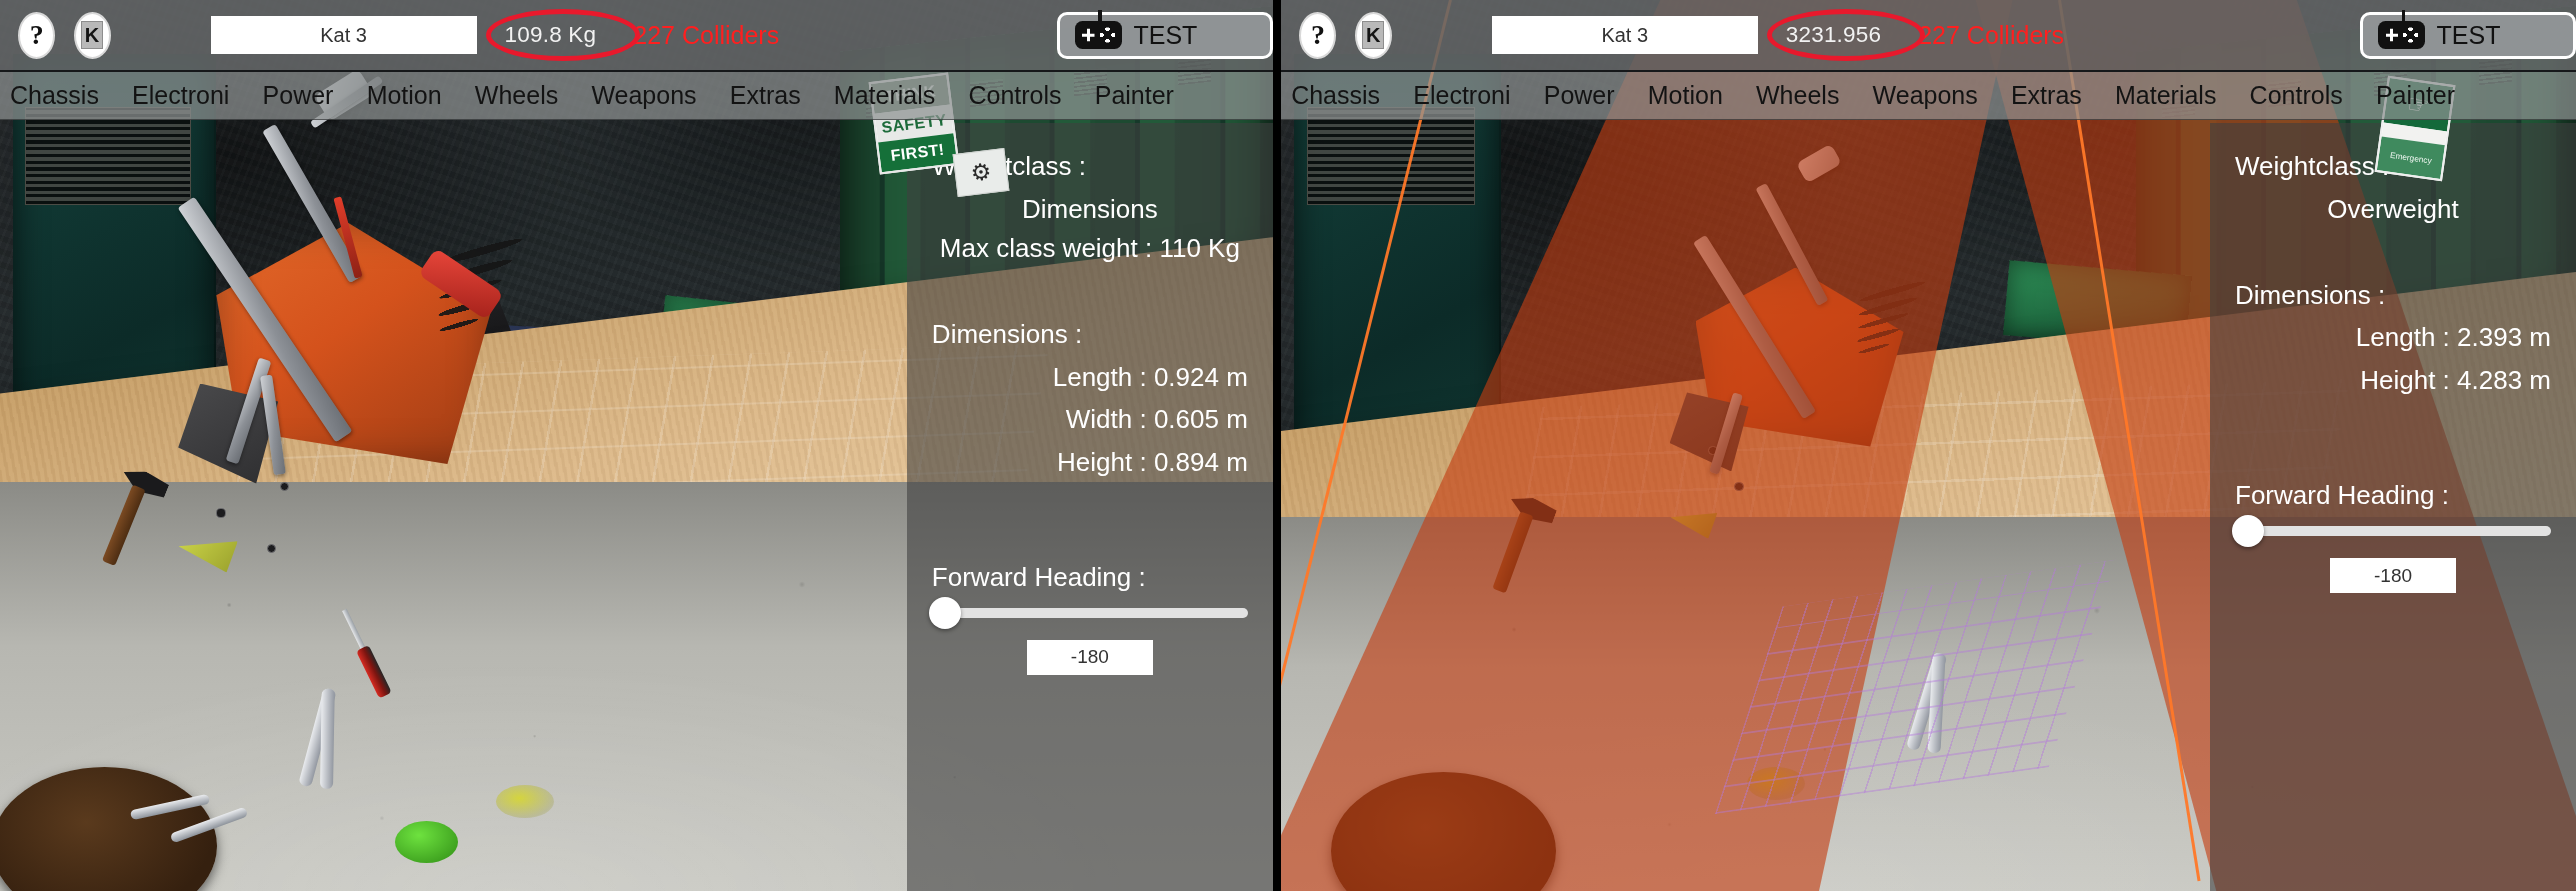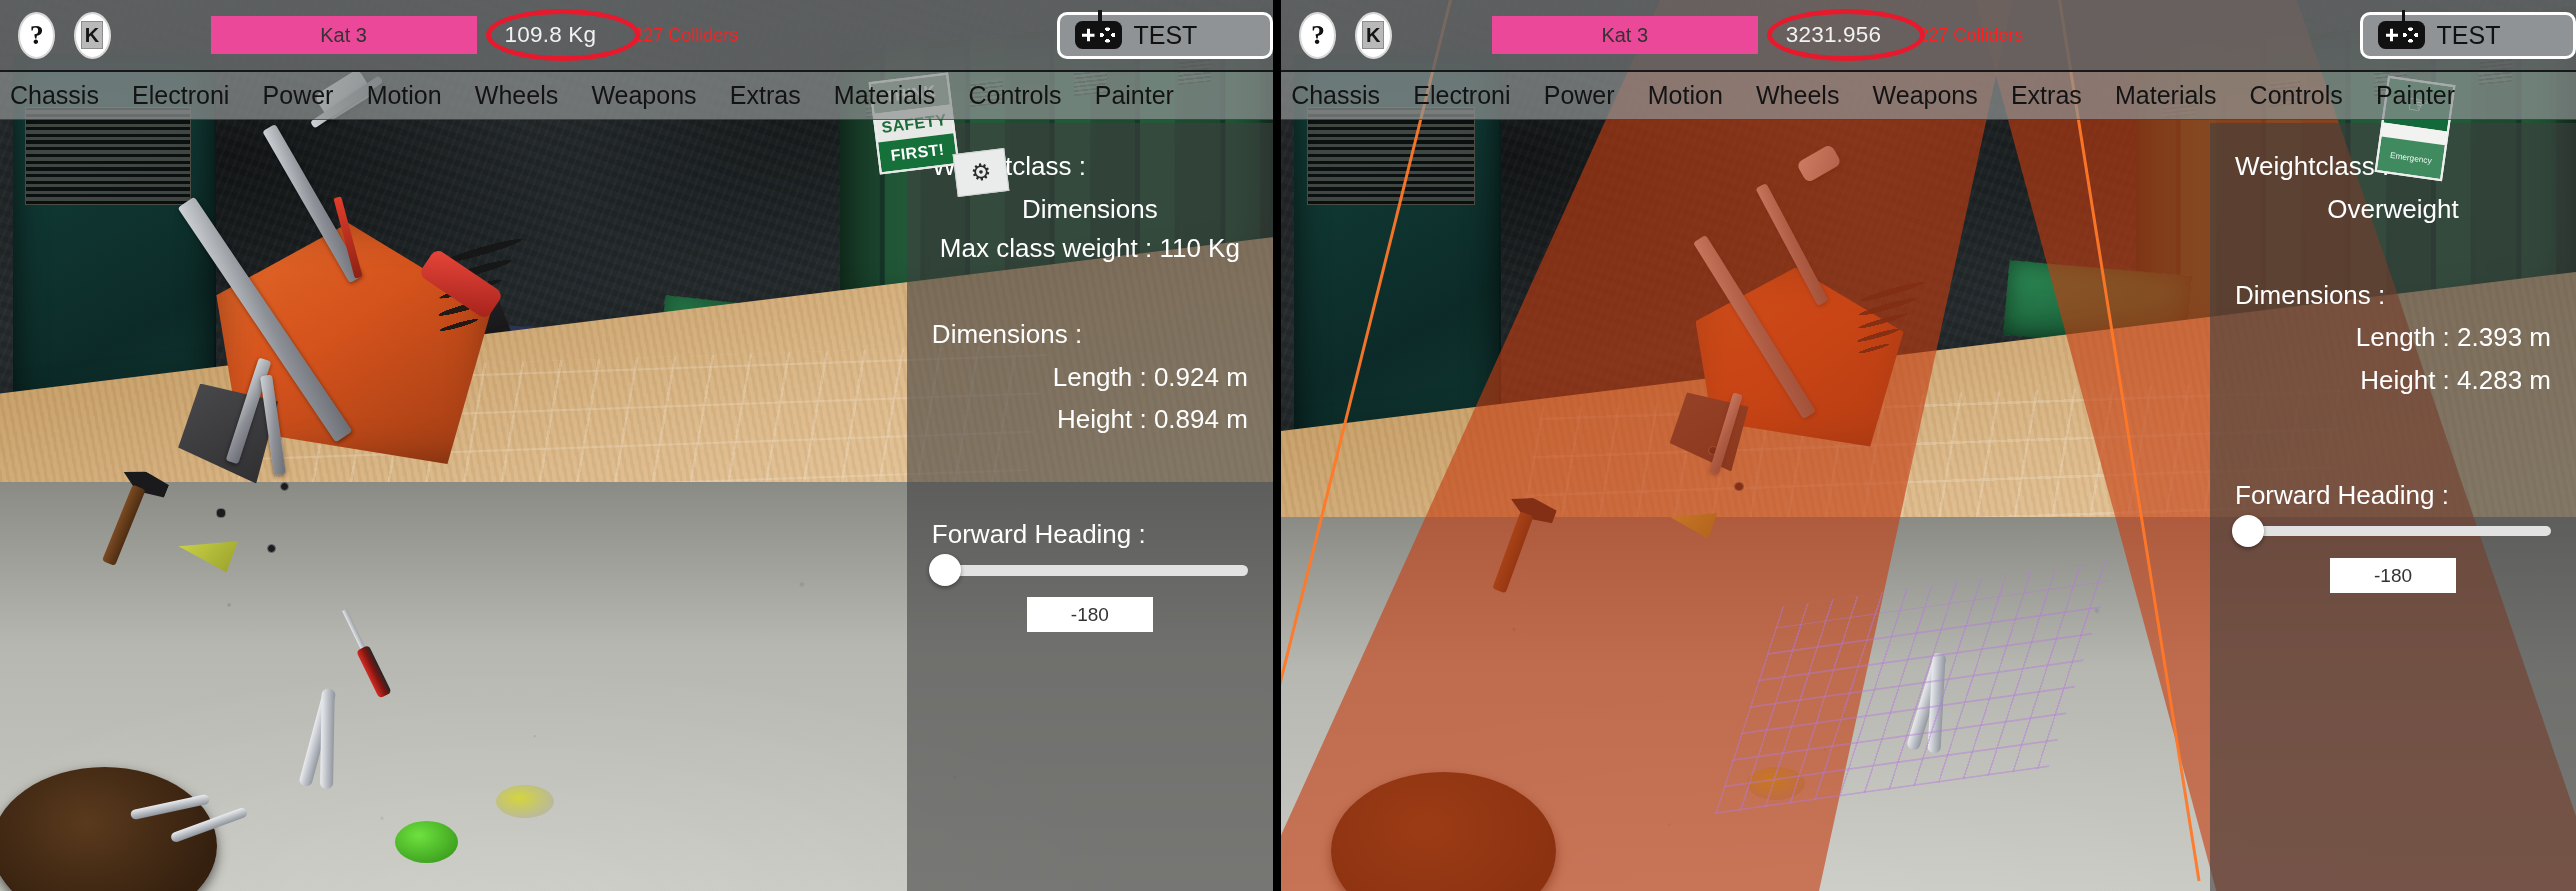--- a/index.html
+++ b/index.html
@@ -245,32 +245,32 @@
     font-family: "Liberation Serif", serif;
     cursor: pointer; flex: 0 0 auto;
   }
   .circle-btn.k-btn { font-family: "Liberation Sans", sans-serif; font-size: 21.6px; }
   .k-inner {
     width: 21.6px; height: 28px; background: #b9b9b9; border: 0.8px solid #8d8d8d;
     display: flex; align-items: center; justify-content: center;
     font-size: 20px; color: #151515;
   }
   .name-field {
-    background: #ec4899; height: 38px; width: 266px; margin-left: 100px;
+    background: #ffffff; height: 38px; width: 266px; margin-left: 100px;
     display: flex; align-items: center; justify-content: center;
     color: #333; font-size: 20px; cursor: text;
   }
   .weight-wrap { position: relative; margin-left: 28px; display: flex; align-items: center; }
   .weight-val { color: #f2f2f2; font-size: 22.5px; letter-spacing: 0.2px; white-space: nowrap; }
   .annot-ellipse {
     position: absolute; left: -18.3px; top: 50%; transform: translateY(-50%);
     border: 5px solid #e8192c; border-radius: 50%;
     pointer-events: none;
   }
-  .colliders { color: #ff1f1f; font-size: 18px; margin-left: 37px; white-space: nowrap; }
+  .colliders { color: #ff1f1f; font-size: 25px; margin-left: 37px; white-space: nowrap; }
   .test-btn {
     margin-left: auto; margin-right: 0;
     height: 47px; min-width: 216px;
     background: rgba(146,150,152,.95);
     border: 3.3px solid #ffffff; border-radius: 10px;
     display: flex; align-items: center; gap: 11.6px;
     padding: 0 15px; color: #111; font-size: 25px; cursor: pointer;
     flex: 0 0 auto;
   }
   .gamepad {
@@ -492,20 +492,21 @@
     <div class="info-panel">
       <div class="ip-block">
         <div class="ip-label">Weightclass :</div>
         <div class="ip-value">Dimensions</div>
         <div class="ip-value right">Max class weight : 110 Kg</div>
       </div>
       <div class="ip-spacer"></div>
       <div class="ip-block">
         <div class="ip-label">Dimensions :</div>
         <div class="ip-dim right" style="text-align:right">Length : 0.924 m</div>
+        <div class="ip-dim right" style="text-align:right">Width : 0.605 m</div>
         <div class="ip-dim right" style="text-align:right">Height : 0.894 m</div>
       </div>
       <div class="ip-spacer" style="height:72px"></div>
       <div class="ip-block">
         <div class="ip-label">Forward Heading :</div>
         <div class="slider-row">
           <div class="slider-track">
             <div class="slider-knob"></div>
           </div>
         </div>

